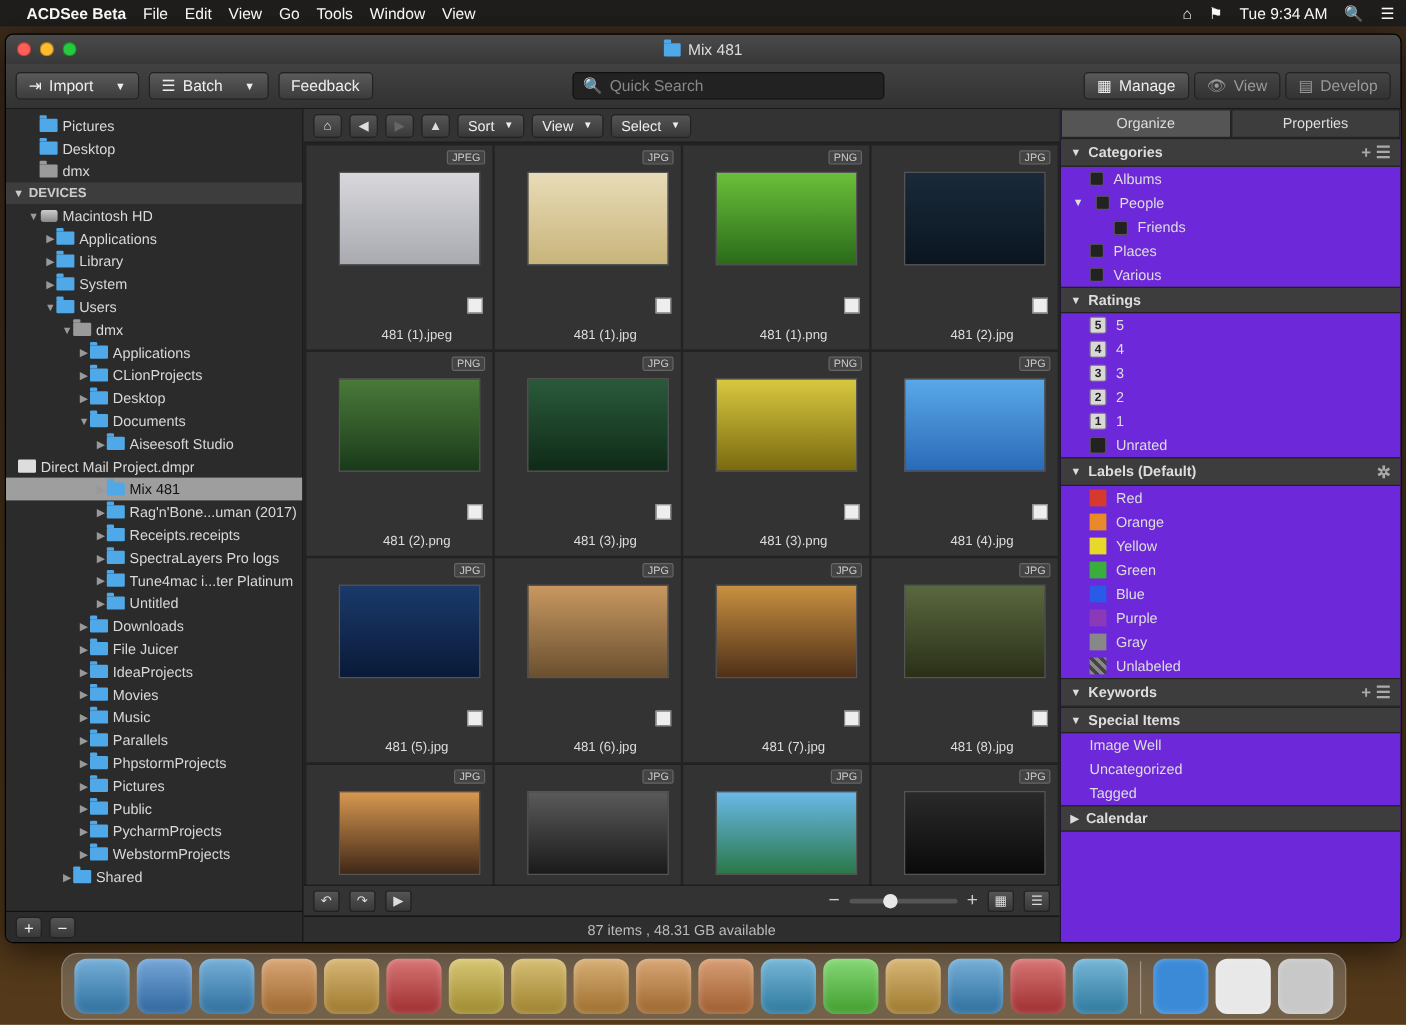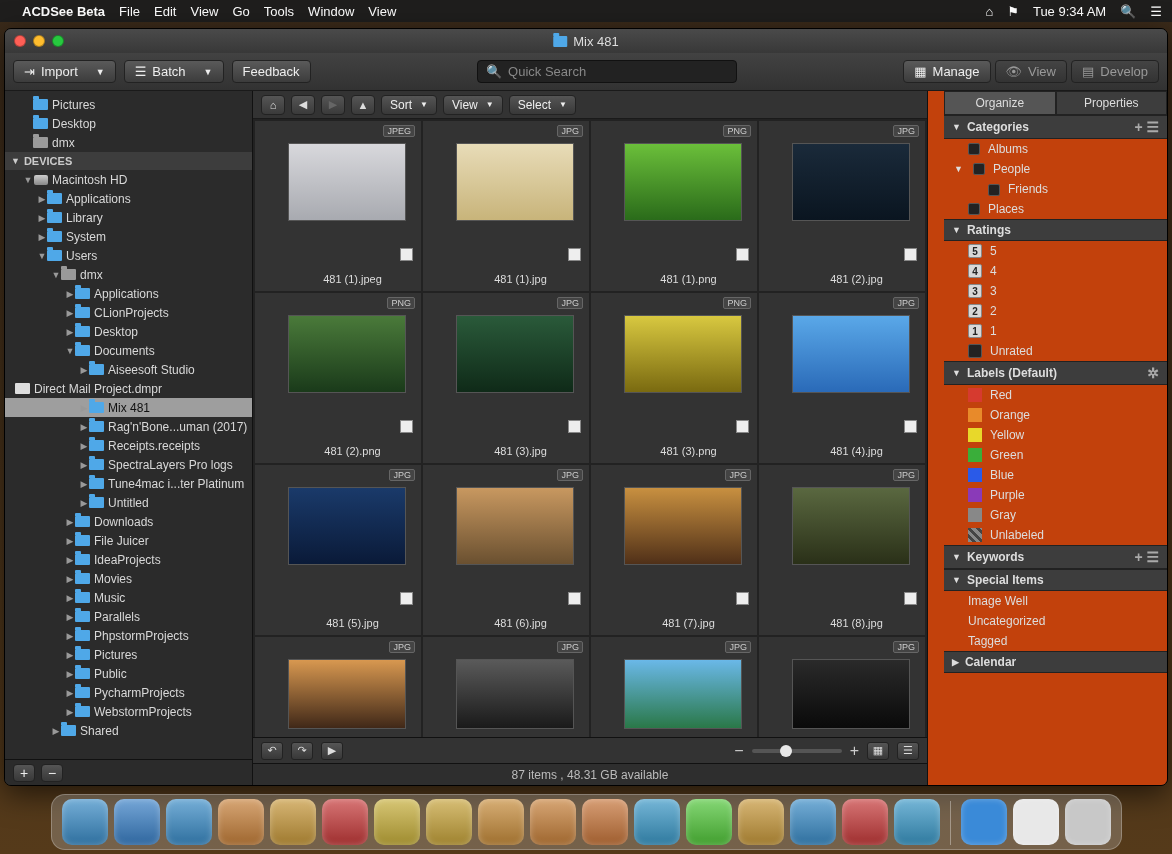--- a/index.html
+++ b/index.html
@@ -65,21 +65,21 @@
 .chk { position: absolute; right: 8px; bottom: 30px; width: 13px; height: 13px; background: #eee; border: 1px solid #888; }
 .fname { position: absolute; bottom: 6px; left: 0; right: 0; text-align: center; color: #ddd; font-size: 11px; margin-left: 29px; }
 .centerf { height: 26px; border-top: 1px solid #111; display: flex; align-items: center; padding: 0 8px; gap: 8px; background: #333; }
 .centerf .spacer { flex: 1; }
 .zoomtrack { width: 90px; height: 4px; background: #555; border-radius: 2px; position: relative; }
 .zoomtrack .knob { position: absolute; top: -4px; left: 28px; width: 12px; height: 12px; border-radius: 50%; background: #e8e8e8; }
 .viewic { width: 22px; height: 18px; border-radius: 3px; background: linear-gradient(#555,#383838); border: 1px solid #222; color: #ddd; font-size: 11px; display: flex; align-items: center; justify-content: center; }
 .status { height: 22px; background: #2e2e2e; border-top: 1px solid #111; color: #bbb; font-size: 12px; display: flex; align-items: center; justify-content: center; }
 
 
-.right { width: 240px; background: #c2410c; border-left: 1px solid #111; display: flex; flex-direction: column; font-size: 12px; color: #ddd; padding-left: 16px; }
+.right { width: 284px; background: #6d28d9; border-left: 1px solid #111; display: flex; flex-direction: column; font-size: 12px; color: #ddd; }
 .tabs { display: flex; height: 24px; background: #333; }
 .tab { flex: 1; display: flex; align-items: center; justify-content: center; background: #3d3d3d; border: 1px solid #222; font-size: 12px; }
 .tab.act { background: #555; }
 .panel { flex: 1; overflow: auto; }
 .phdr { background: #3d3d3d; padding: 3px 8px; font-weight: 700; font-size: 12px; display: flex; align-items: center; gap: 6px; border-top: 1px solid #222; border-bottom: 1px solid #222; }
 .phdr .act { margin-left: auto; color: #aaa; font-size: 14px; }
 .pitem { padding: 3px 8px 3px 24px; display: flex; align-items: center; gap: 8px; }
 .cb { width: 12px; height: 12px; background: #222; border: 1px solid #555; border-radius: 2px; }
 .rbox { width: 14px; height: 14px; background: #d8d8d8; border: 1px solid #888; border-radius: 2px; color: #222; font-size: 10px; display: flex; align-items: center; justify-content: center; font-weight: 700; }
 .sw { width: 14px; height: 14px; }
@@ -547,20 +547,24 @@
             <div class="cb"></div>
             <span>People</span>
           </div>
           <div class="pitem" style="padding-left: 44px; align-items: flex-end;">
             <div class="cb"></div>
             <span>Friends</span>
           </div>
           <div class="pitem">
             <div class="cb"></div>
             <span>Places</span>
+          </div>
+          <div class="pitem">
+            <div class="cb"></div>
+            <span>Various</span>
           </div>
           <div class="phdr"><span style="font-size:9px">▼</span>Ratings</div>
           <div class="pitem">
             <div class="rbox">5</div>
             <span>5</span>
           </div>
           <div class="pitem">
             <div class="rbox">4</div>
             <span>4</span>
           </div>

